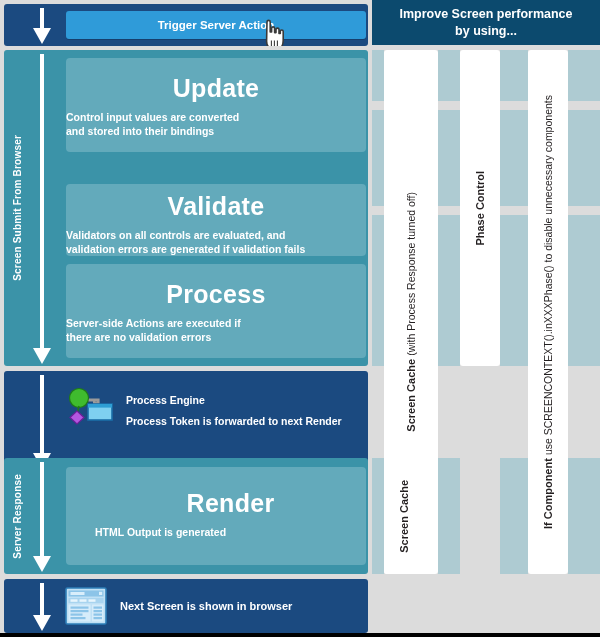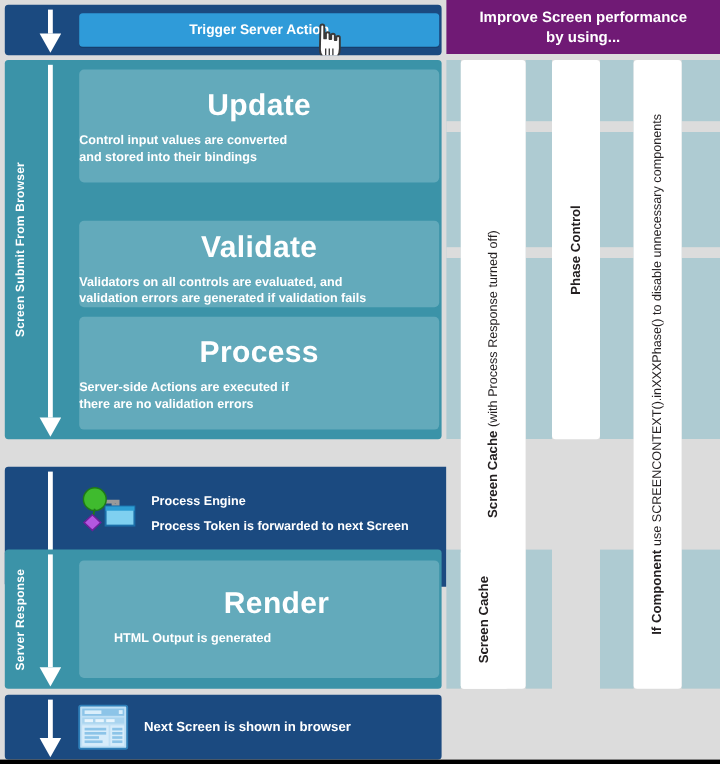--- a/index.html
+++ b/index.html
@@ -43,21 +43,21 @@
 
   
   .iconrow{position:absolute;display:flex;align-items:center;}
   .iconrow .txt{margin-left:12px;color:#ffffff;}
   .iconrow .txt .h{font-weight:bold;font-size:10.5px;margin-bottom:9px;}
   .iconrow .txt .p{font-weight:bold;font-size:10.5px;}
   .iconrow .one{font-weight:bold;font-size:11px;color:#fff;}
 
   
   .rpanel{position:absolute;left:372px;top:0;width:228px;height:637px;background:#dcdcdc;}
-  .rhead{position:absolute;left:0;top:0;width:228px;height:45px;background:#701a75;
+  .rhead{position:absolute;left:0;top:0;width:228px;height:45px;background:#0c4a6e;
       display:flex;align-items:center;justify-content:center;text-align:center;
       color:#fff;font-weight:bold;font-size:12.5px;line-height:1.3;}
   .rcol{position:absolute;background:#ffffff;border-radius:3px;}
   .rcol .vtxt{
       position:absolute;inset:0;display:flex;align-items:center;justify-content:center;}
   .rcol .vtxt span{
       writing-mode:vertical-rl;transform:rotate(180deg);
       color:#231f20;font-weight:bold;font-size:11px;white-space:nowrap;text-align:center;}
   .rcol .vtxt span .sub{font-weight:normal;font-size:10.5px;}
   .rfill{position:absolute;background:#aecbd2;}
@@ -109,38 +109,38 @@
 validation errors are generated if validation fails</div>
     </div>
 
     <div class="card" style="top:214px;height:94px;padding-top:18px;box-sizing:border-box;">
       <div class="title">Process</div>
       <div class="desc" style="white-space:pre-line;">Server-side Actions are executed if
 there are no validation errors</div>
     </div>
   </div>
 
-  <div class="band navy" style="top:389px;height:100px;padding-left:20px;">
+  <div class="band navy" style="top:371px;height:100px;">
     <div class="arrowcol">
       <div class="arrow-shaft"></div>
         <div class="arrow-head"></div>
     </div>
     <div class="iconrow" style="left:60px;top:15px;">
       <svg width="50" height="48" viewBox="0 0 50 48">
         <path d="M20 14 L34 14 L34 19" stroke="#9a9a9a" stroke-width="3.2" fill="none"></path>
         <path d="M29 13.6 L36.5 19 L29 24.4 Z" fill="#9a9a9a"></path>
         <circle cx="15" cy="12" r="9.5" fill="#3fbb2e" stroke="#1f7a18" stroke-width="1.2"></circle>
         <path d="M15 20 L13 28" stroke="#1f7a18" stroke-width="1.6"></path>
         <rect x="24" y="18" width="24" height="16" fill="#7fd0f0" stroke="#1b6ea8" stroke-width="1.6"></rect>
         <rect x="24" y="18" width="24" height="3.6" fill="#2e9ed4"></rect>
         <path d="M13 25 L20 31.5 L13 38 L6 31.5 Z" fill="#b457e0" stroke="#6d1f99" stroke-width="1.2"></path>
       </svg>
       <div class="txt">
         <div class="h">Process Engine</div>
-        <div class="p">Process Token is forwarded to next Screen</div>
+        <div class="p">Process Token is forwarded to next Render</div>
       </div>
     </div>
   </div>
 
   <div class="band teal" style="top:458px;height:116px;">
     <div class="vlabel">
       <span>Server Response</span>
     </div>
     <div class="arrowcol">
       <div class="arrow-shaft"></div>

